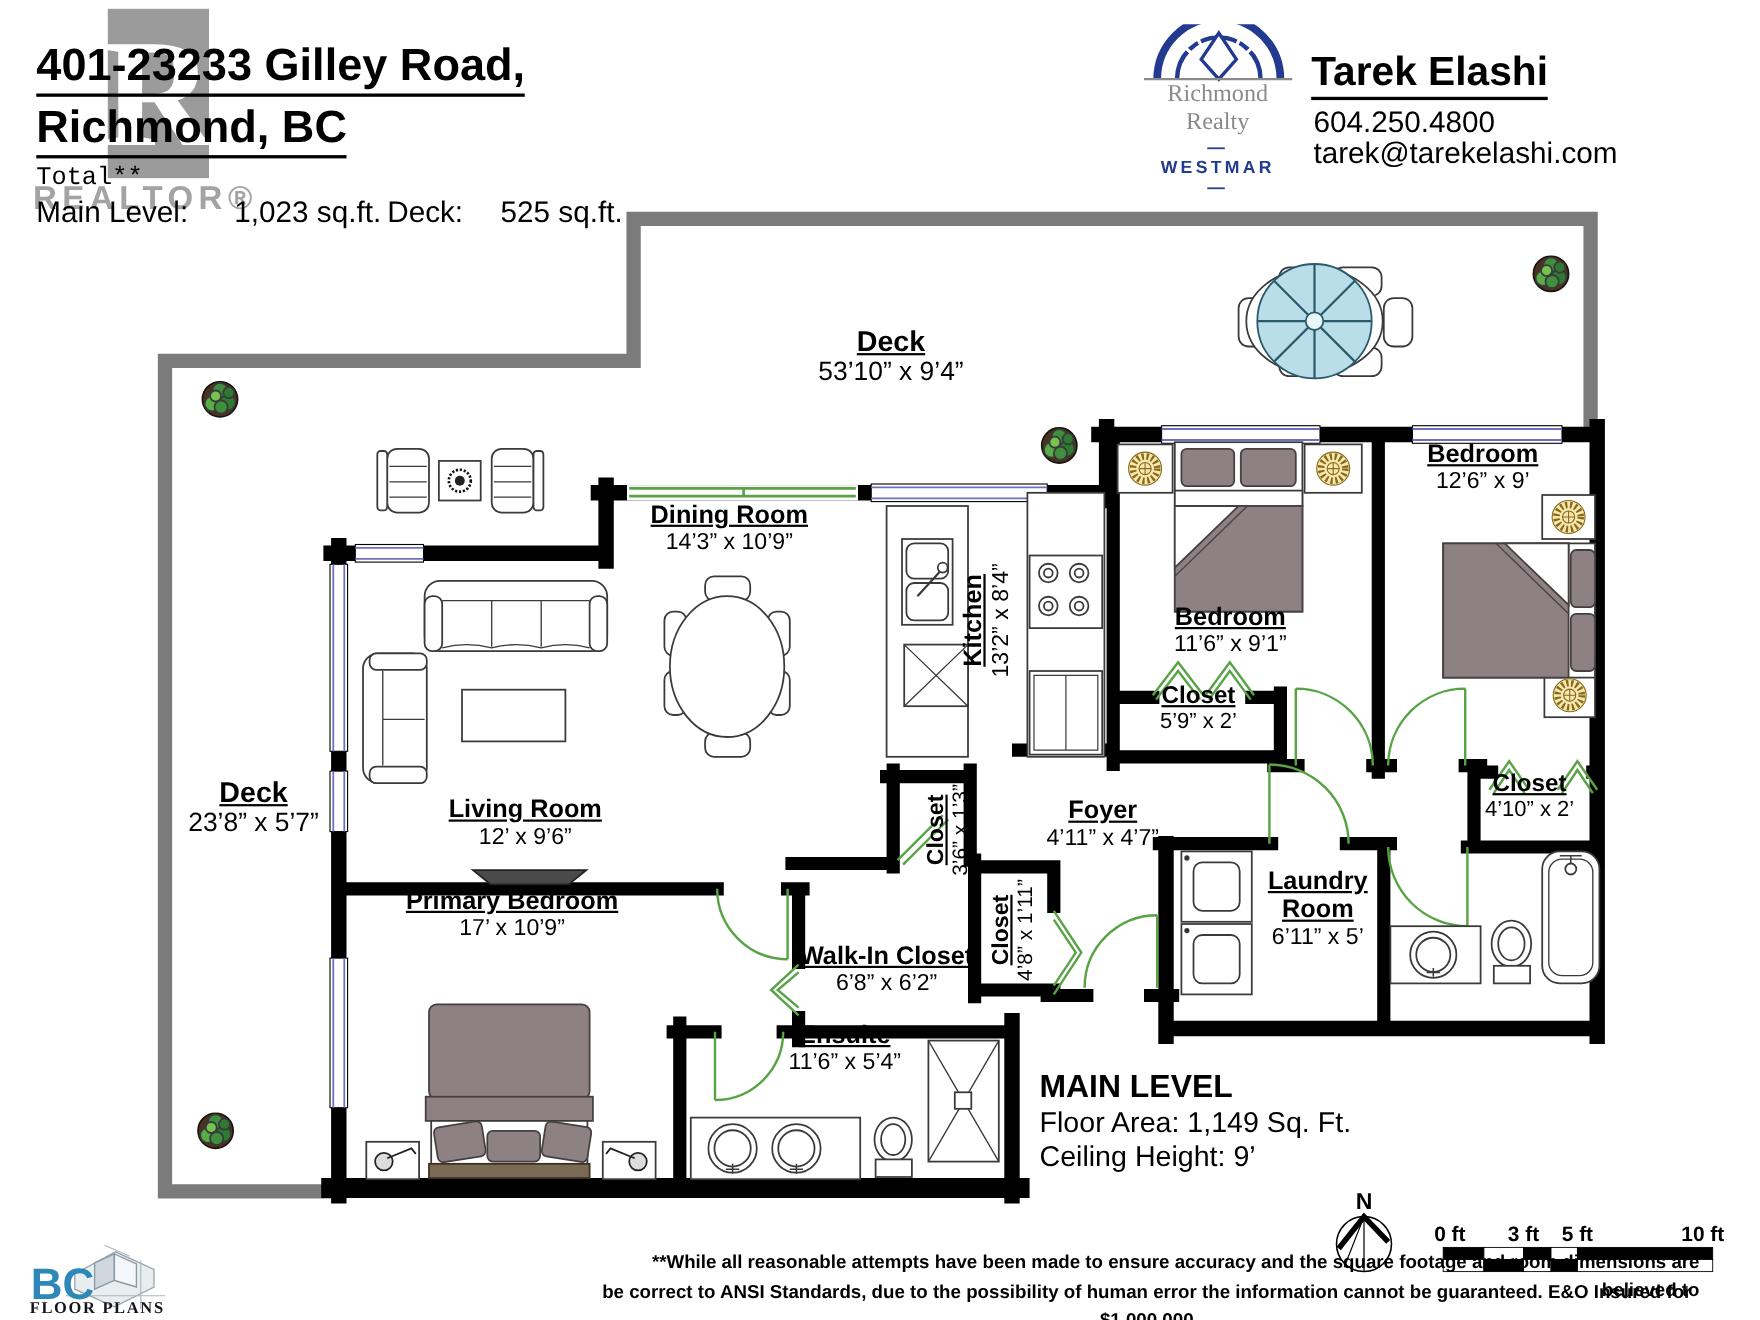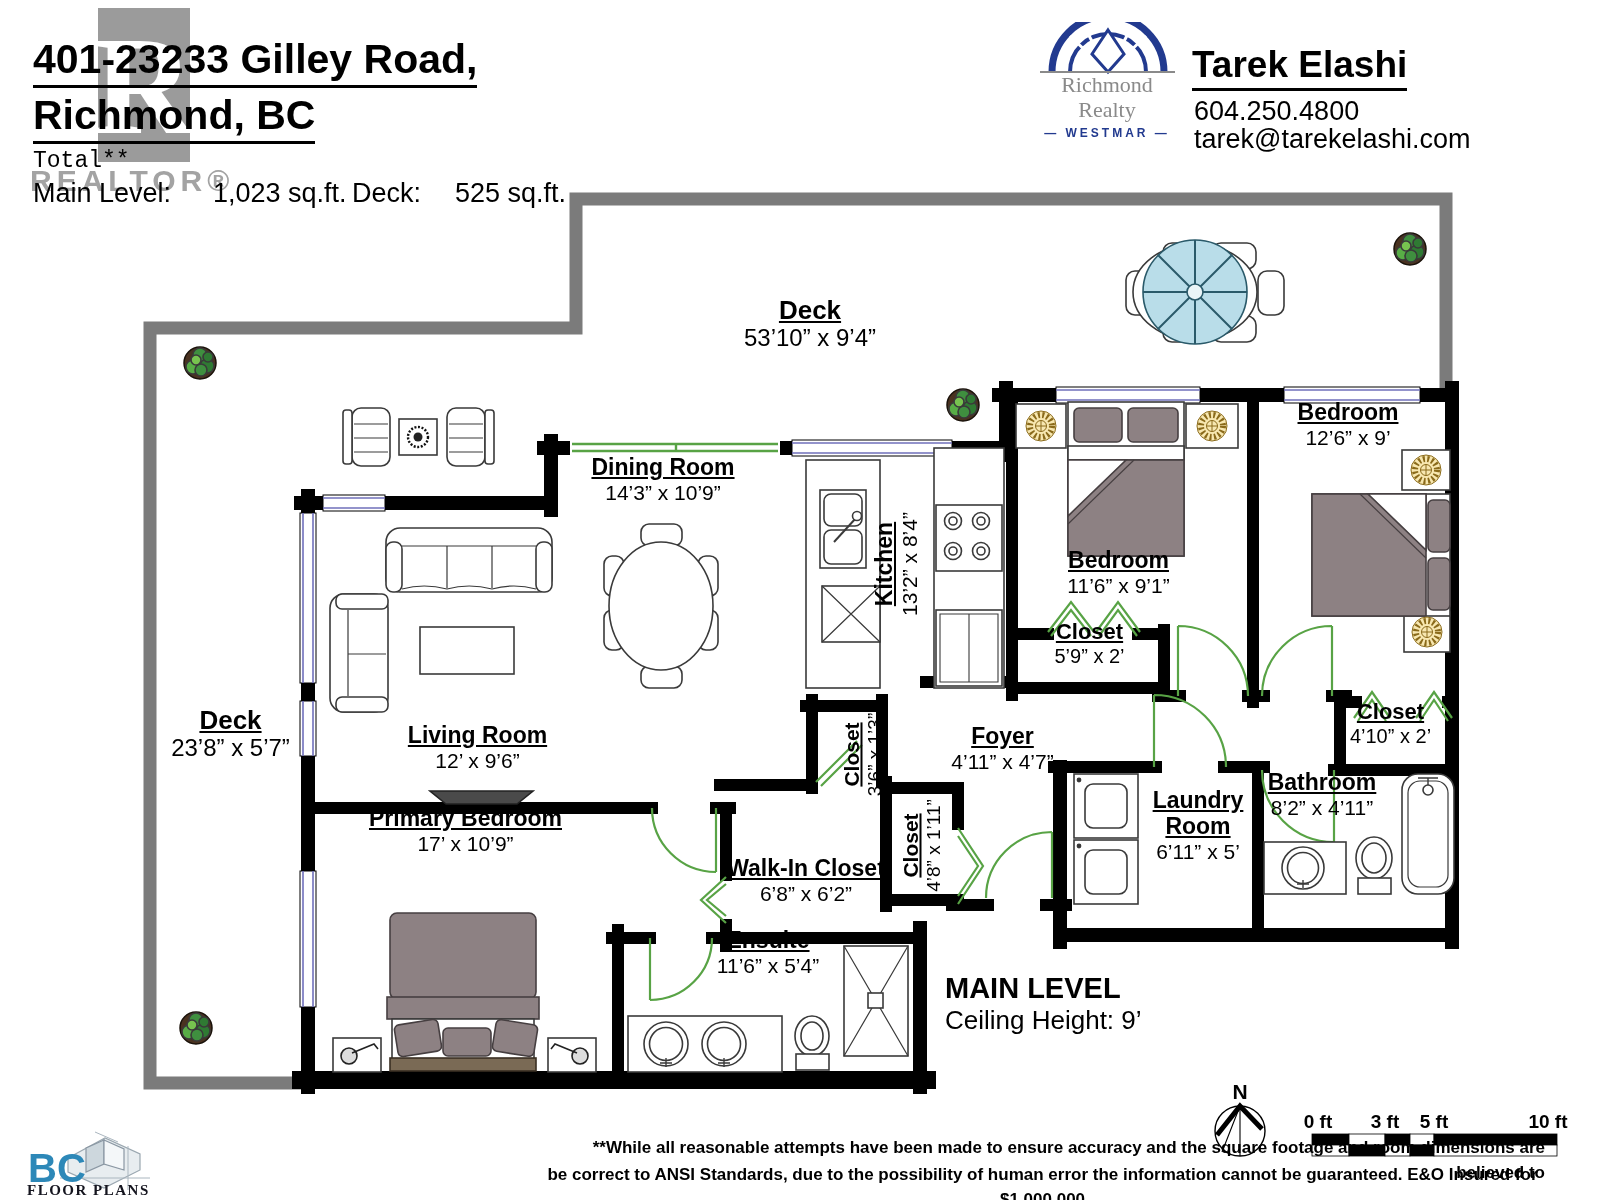--- a/index.html
+++ b/index.html
@@ -23,21 +23,21 @@
          border-bottom:3px solid #000;padding-bottom:2px;display:inline-block;}
   .hline{position:absolute;z-index:2;font-size:27px;}
   .total{position:absolute;left:33px;top:148px;z-index:2;font-size:23px;font-family:Liberation Mono, monospace;}
   .agent-name{position:absolute;left:1192px;top:44px;font-size:37px;font-weight:bold;
               border-bottom:3px solid #000;padding-bottom:2px;z-index:2;}
   .agent-line{position:absolute;left:1194px;font-size:27px;z-index:2;}
   .brok{position:absolute;z-index:2;text-align:center;width:130px;left:1042px;
         font-family:"Liberation Serif","DejaVu Serif",serif;color:#8a8a8a;}
   .brok1{top:72px;font-size:22px;}
   .brok2{top:97px;font-size:22px;}
-  .brok3{top:126px;font-size:12px;color:#223a8f;letter-spacing:3px;font-weight:bold;
+  .brok3{top:126px;font-size:16px;color:#223a8f;letter-spacing:3px;font-weight:bold;
          font-family:"Liberation Sans",sans-serif;}
   
   .summary{position:absolute;left:945px;top:940px;z-index:3;text-align:left;margin-top:32px;}
   .summary .t{font-size:29px;font-weight:bold;line-height:1.15;}
   .summary .l{font-size:26px;line-height:1.18;}
   
   .disc{position:absolute;left:540px;width:1005px;z-index:3;font-size:17px;font-weight:bold;text-align:center;line-height:1.45;}
   .bc-b{position:absolute;left:28px;top:1146px;z-index:3;font-size:40px;font-weight:bold;color:#2d88b8;}
   .bc-t{position:absolute;left:27px;top:1182px;z-index:3;font-size:15px;font-weight:bold;letter-spacing:1.5px;
         font-family:"Liberation Serif","DejaVu Serif",serif;color:#15151f;}
@@ -449,31 +449,28 @@
     <span class="room-dims" style="font-size:19px;">4’8” x 1’11”</span>
   </div>
   <div class="lbl" style="left:925px;top:724px;width:155px;">
     <span class="room-name">Foyer</span>
     <span class="room-dims">4’11” x 4’7”</span>
   </div>
   <div class="lbl" style="left:1142px;top:788px;width:112px;">
     <span class="room-name">Laundry Room</span>
     <span class="room-dims">6’11” x 5’</span>
   </div>
-  <div class="lbl" style="left:1242px;top:770px;width:160px;">
-    <span class="room-name">Bathroom</span>
-    <span class="room-dims">8’2” x 4’11”</span>
-  </div>
   <div class="lbl" style="left:678px;top:928px;width:180px;">
     <span class="room-name">Ensuite</span>
     <span class="room-dims">11’6” x 5’4”</span>
   </div>
 
   <div class="summary">
     <div class="t">MAIN LEVEL</div>
+    <div class="l">Floor Area: 1,149 Sq. Ft.</div>
     <div class="l">Ceiling Height: 9’</div>
   </div>
 
   <div class="disc" style="top:1136px;text-align:right;">**While all reasonable attempts have been made to ensure accuracy and the square footage and room dimensions are believed to</div>
   <div class="disc" style="top:1163px;">be correct to ANSI Standards, due to the possibility of human error the information cannot be guaranteed. E&amp;O Insured for $1,000,000</div>
   <div class="bc-b">BC</div>
   <div class="bc-t">FLOOR PLANS</div>
 
 </div>
 

